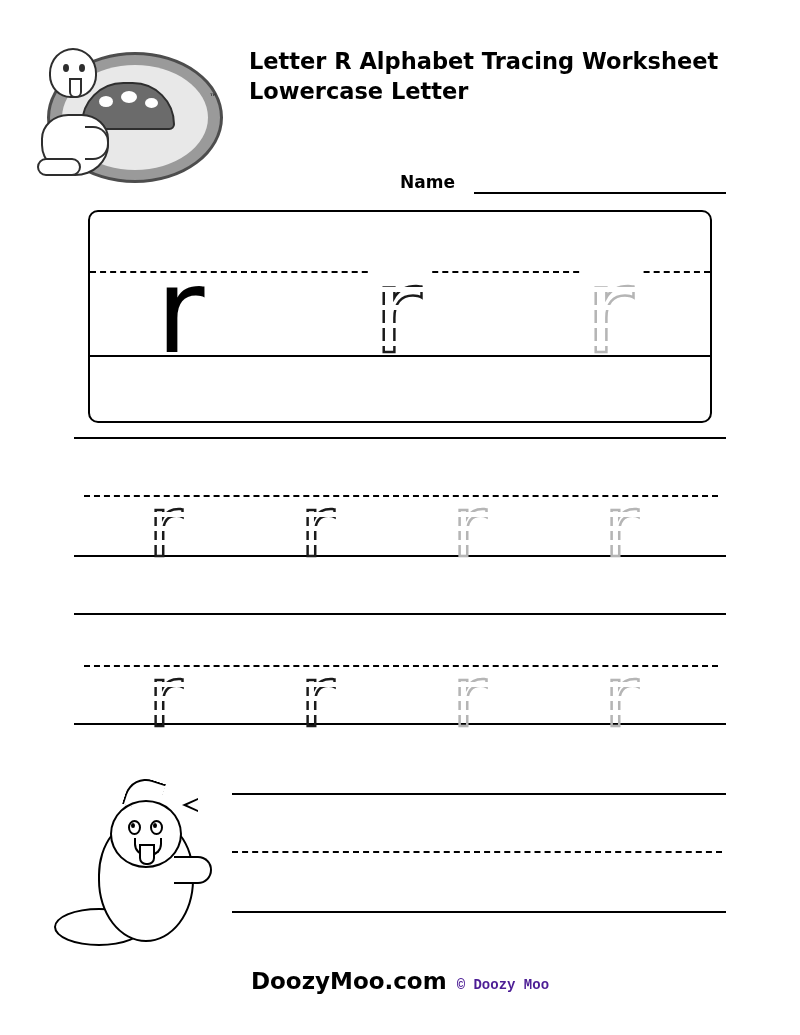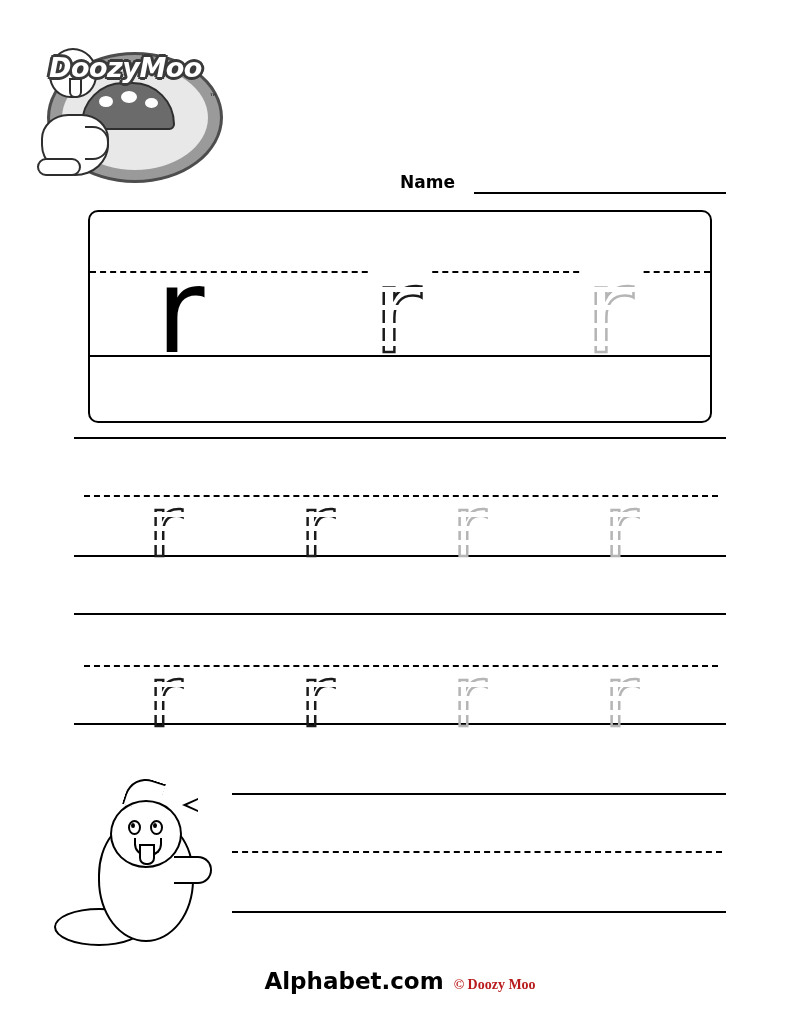--- a/index.html
+++ b/index.html
@@ -445,24 +445,24 @@
     align-items: baseline;
     gap: 10px;
   }
   .footer-site {
     font-family: "DejaVu Sans", sans-serif;
     font-weight: bold;
     font-size: 23px;
     color: #000000;
   }
   .footer-copy {
-    font-family: Liberation Serif, serif;
+    font-family: Liberation Mono, monospace;
     font-weight: bold;
     font-size: 14px;
-    color: #b91c1c;
+    color: #4c1d95;
   }
 </style>
 </head>
 <body>
 
 <div class="page">
 
   <div class="logo">
     <div class="logo-circle">
       <div class="logo-circle-inner"></div>
@@ -474,24 +474,27 @@
         <div class="spot s3"></div>
       </div>
     </div>
     <div class="logo-mascot-head"></div>
     <div class="logo-eye l"></div>
     <div class="logo-eye r"></div>
     <div class="logo-tongue"></div>
     <div class="logo-mascot-body"></div>
     <div class="logo-arm"></div>
     <div class="logo-foot"></div>
-    <div class="logo-wordmark">DoozyMoo</div>
     <div class="logo-tm">™</div>
   </div>
 
+  <div class="title-block">
+    <div class="title-line1">Letter R Alphabet Tracing Worksheet</div>
+    <div class="title-line2">Lowercase Letter</div>
+  </div>
 
   <div class="name-label">Name</div>
   <div class="name-rule"></div>
 
   <div class="box"></div>
   <div class="box-dashed"></div>
   <div class="box-solid-mid"></div>
 
   <div class="model-letter">r</div>
 
@@ -602,17 +605,17 @@
     <div class="mascot-pupil l"></div>
     <div class="mascot-pupil r"></div>
     <div class="mascot-mouth"></div>
     <div class="mascot-tongue"></div>
   </div>
 
   <div class="bubble-tail"></div>
   <div class="bubble-tail-inner"></div>
 
   <div class="footer">
-    <span class="footer-site">Alphabet.com</span>
+    <span class="footer-site">DoozyMoo.com</span>
     <span class="footer-copy">© Doozy Moo</span>
   </div>
 
 </div>
 
 </body></html>

